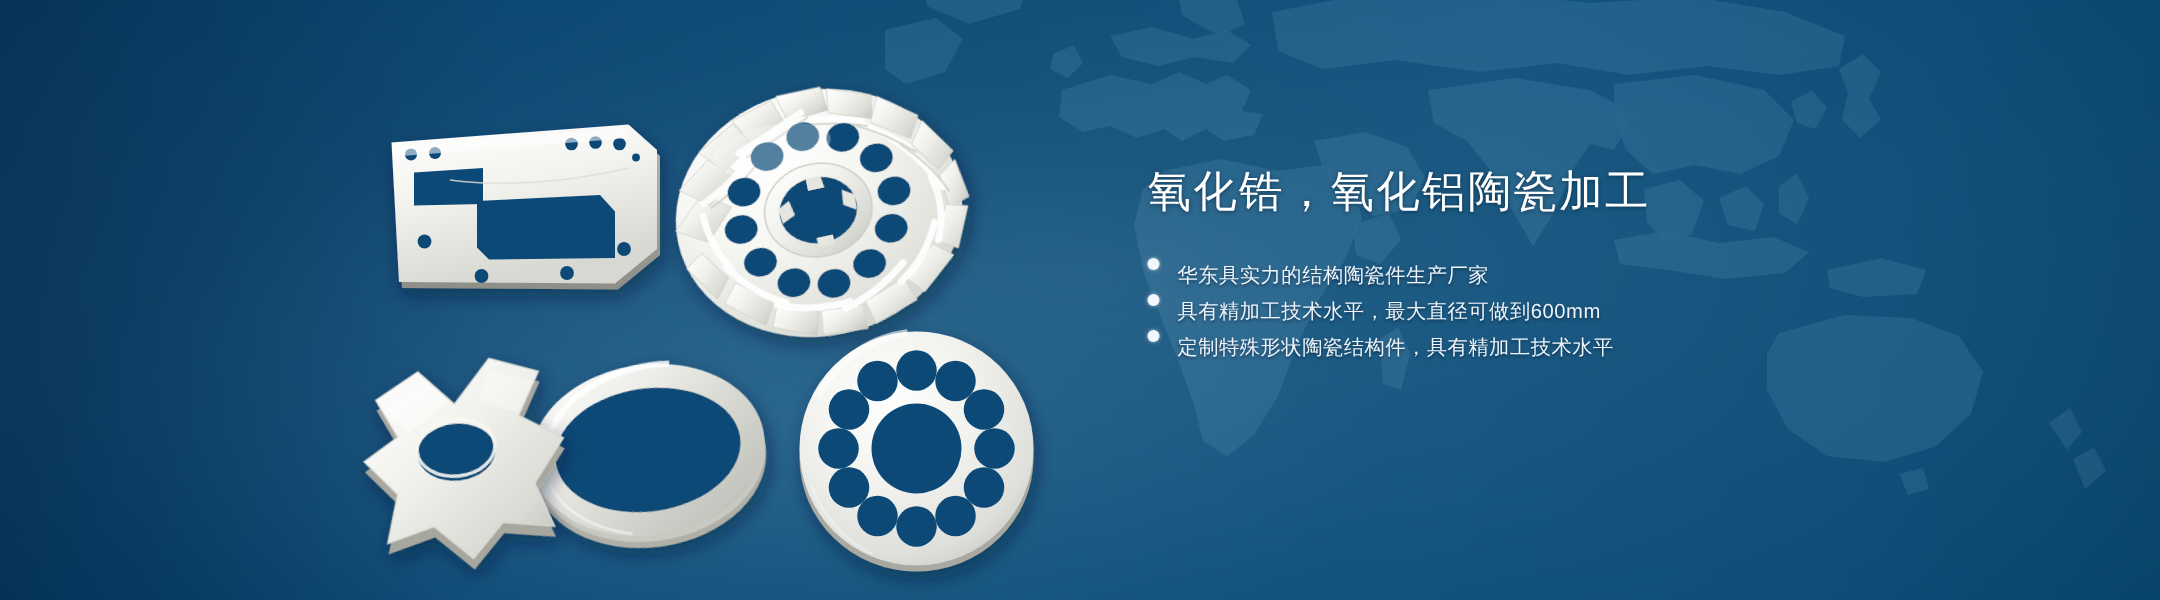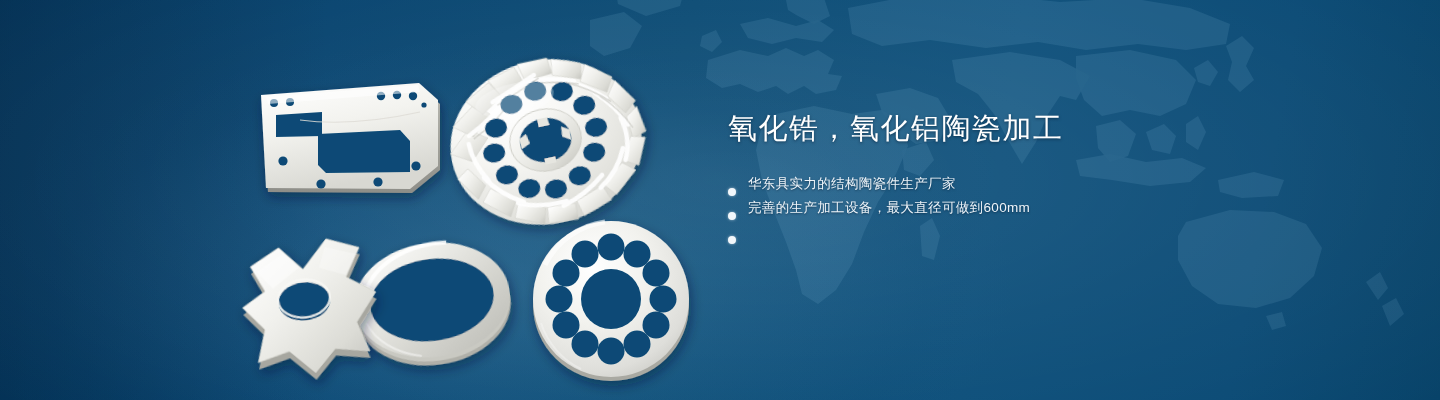--- a/index.html
+++ b/index.html
@@ -61,34 +61,34 @@
   .worldmap{
     position:absolute; left:590px; top:-36px;
     width:930px; height:470px;
     opacity:0.13;
     pointer-events:none;
   }
   .worldmap svg{ width:100%; height:100%; display:block; }
 
   
   .copy{
-    position:absolute; left:728px; top:108px; width:640px;
+    position:absolute; left:765px; top:108px; width:640px;
   }
   .headline{
     color:#ffffff;
     font-size:29px;
     line-height:40px;
     letter-spacing:1.5px;
     font-weight:400;
     text-shadow:0 1px 3px rgba(0,20,40,0.55);
     white-space:nowrap;
   }
   .bullets{ margin-top:24px; }
   .bullet{
-    display:flex; align-items:flex-end;
+    display:flex; align-items:flex-start;
     height:24px;
   }
   .dot{
     flex:0 0 auto;
     width:8px; height:8px; border-radius:50%;
     background:#f2f7fb;
     margin-right:12px;
     box-shadow:0 0 3px rgba(255,255,255,0.55);
   }
   .bullet-text{
@@ -379,21 +379,22 @@
   <div class="copy">
     <div class="headline">氧化锆，氧化铝陶瓷加工</div>
 
     <div class="bullets">
       <div class="bullet">
         <span class="dot"></span>
         <span class="bullet-text">华东具实力的结构陶瓷件生产厂家</span>
       </div>
       <div class="bullet">
         <span class="dot"></span>
-        <span class="bullet-text">完善的生产加工设备，最大直径可做到600mm</span>
+        <span class="bullet-text">具有精加工技术水平，最大直径可做到600mm</span>
       </div>
       <div class="bullet">
         <span class="dot"></span>
+        <span class="bullet-text">定制特殊形状陶瓷结构件，具有精加工技术水平</span>
       </div>
     </div>
   </div>
 
 </div>
 
 </body></html>

